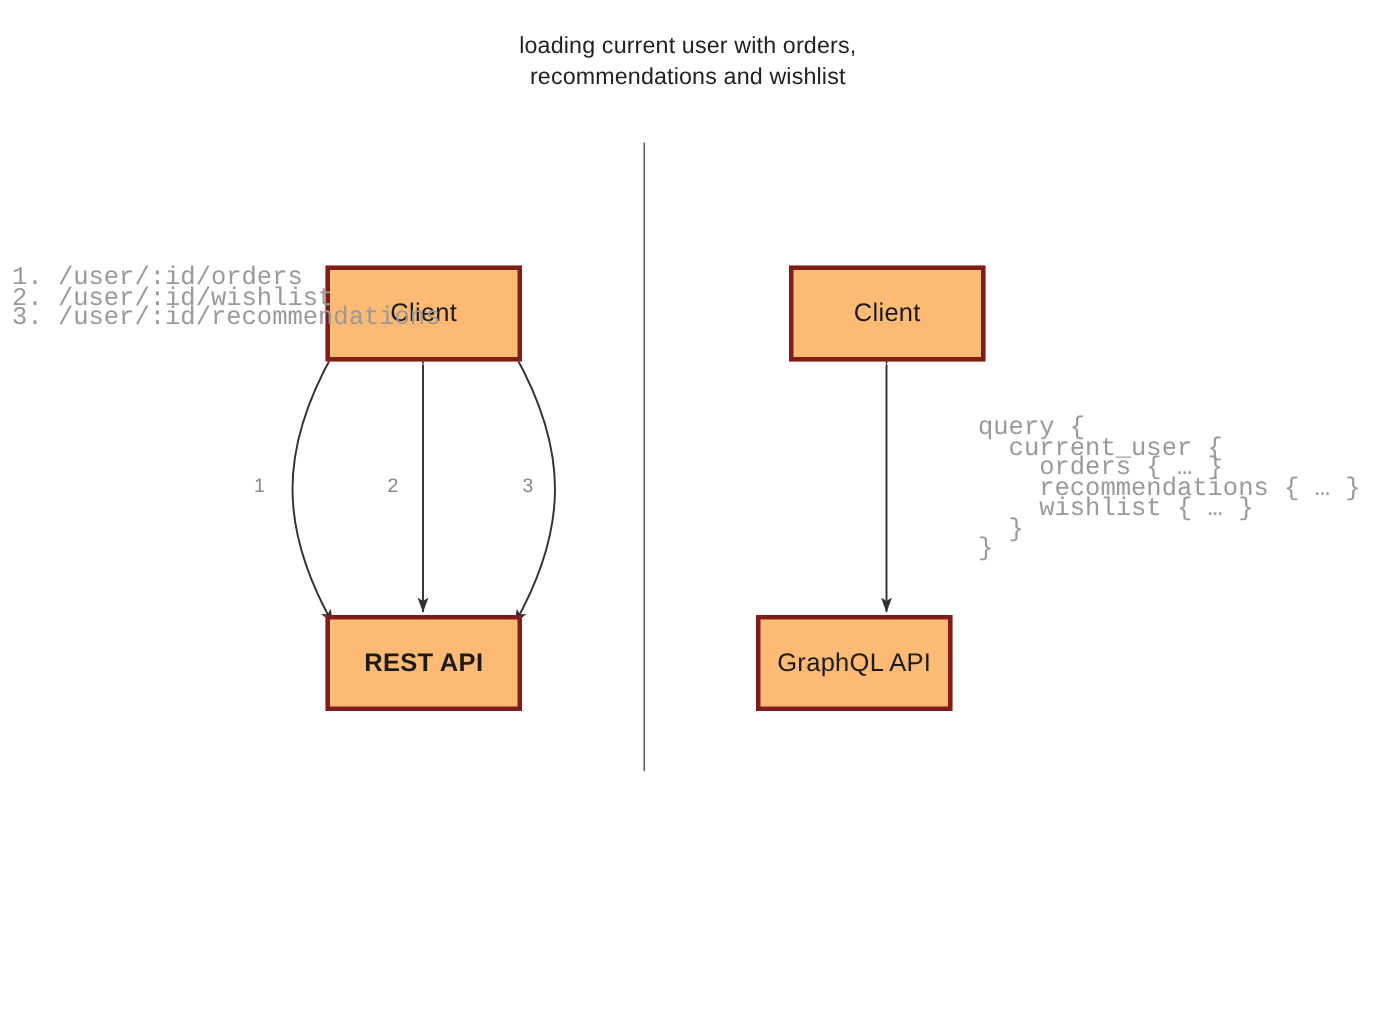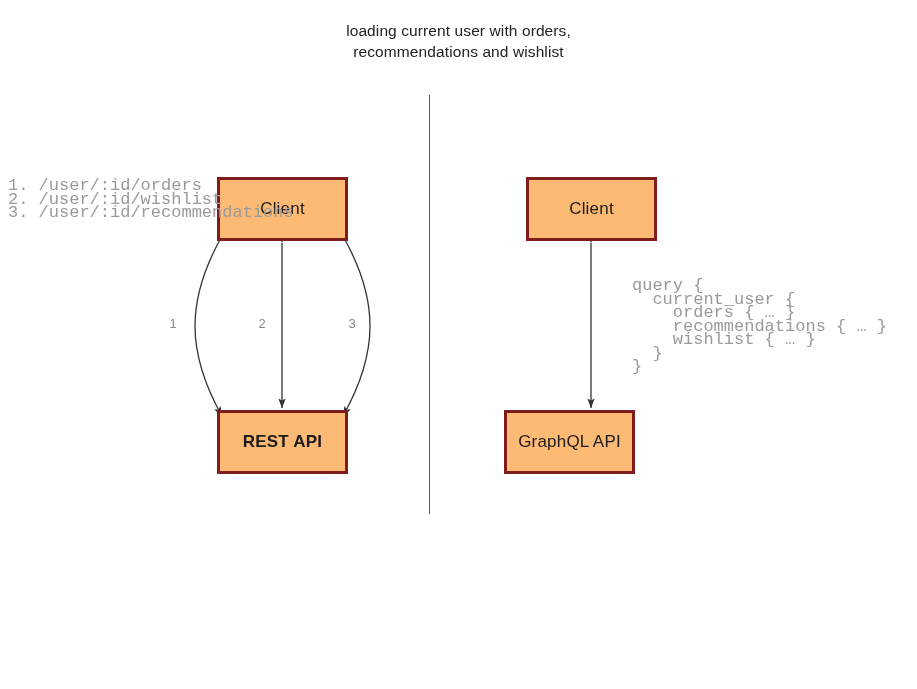--- a/index.html
+++ b/index.html
@@ -92,21 +92,21 @@
   
   .mono-block {
     position: absolute;
     font-family: "Liberation Mono", "DejaVu Sans Mono", monospace;
     font-size: 17px;
     line-height: 13.5px;
     color: #9a9a9a;
     white-space: pre;
   }
   #rest-endpoints { left: 8px; top: 179px; }
-  #gql-query      { left: 632px; top: 279px; }
+  #gql-query      { left: 652px; top: 279px; }
 </style>
 </head>
 <body>
 
 <div id="canvas">
 
   <div id="title">loading current user with orders,
 recommendations and wishlist</div>
 
   <div id="divider"></div>

